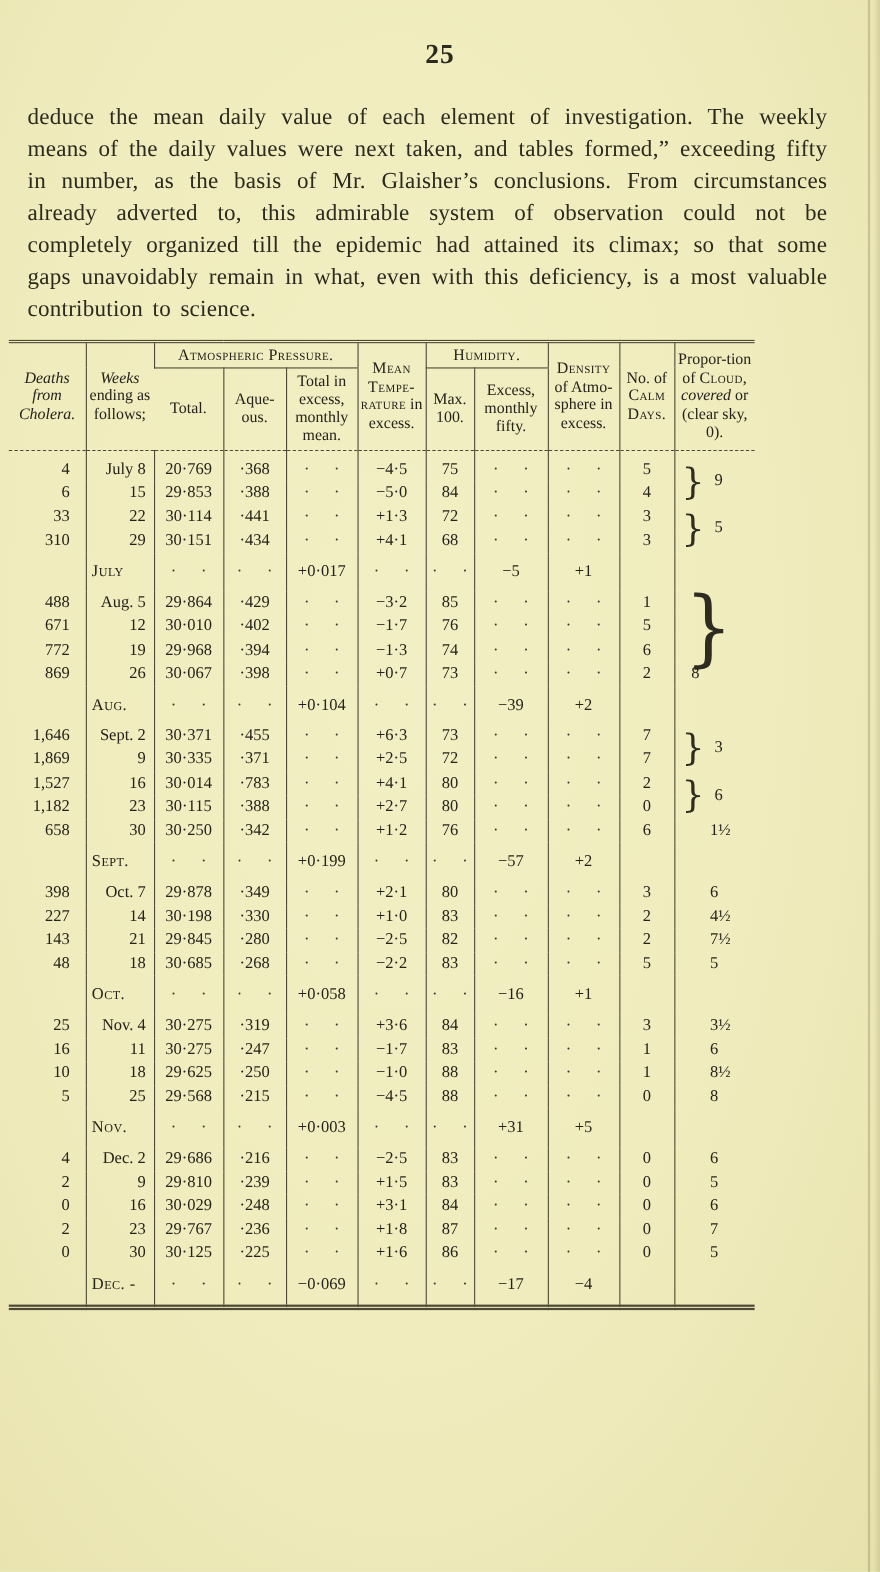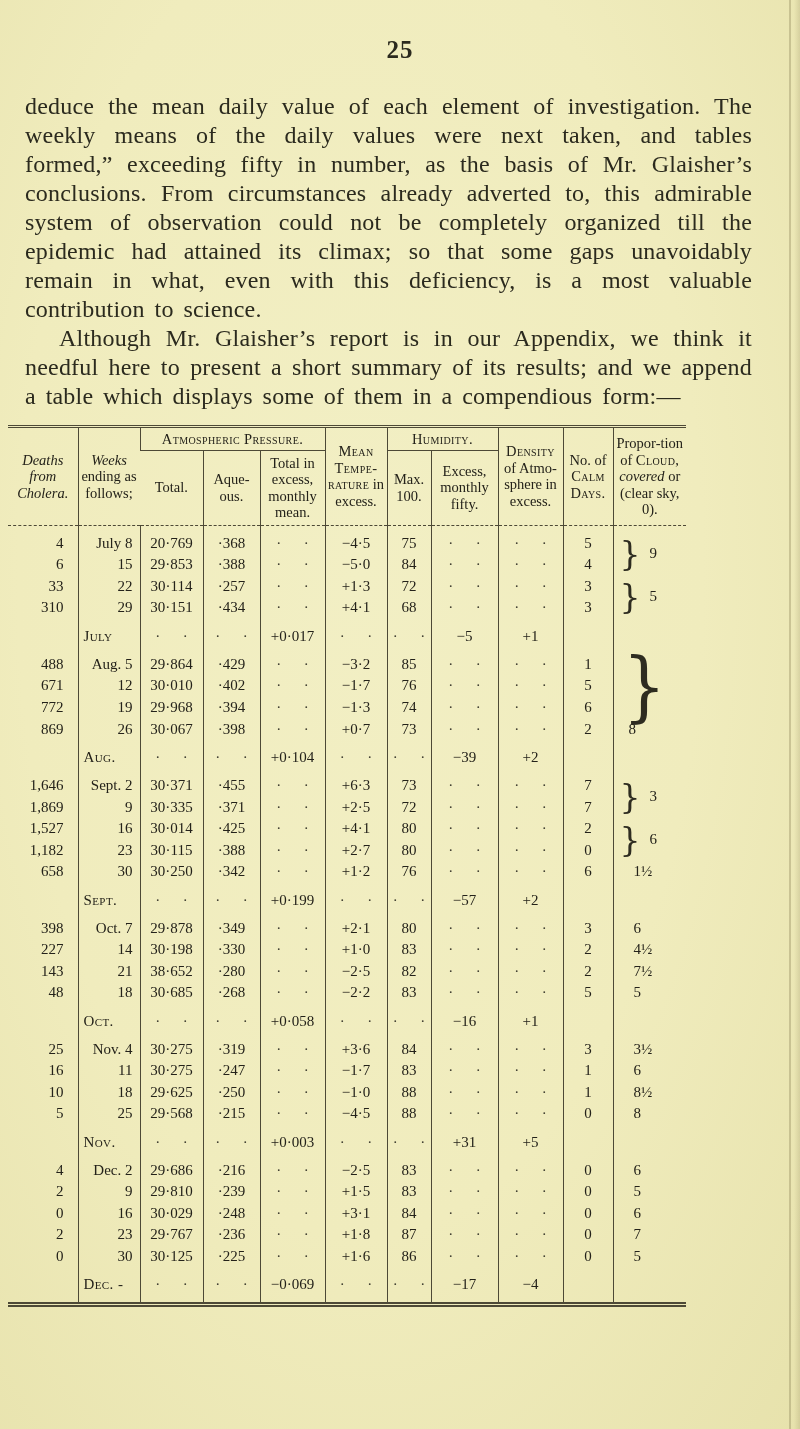--- a/index.html
+++ b/index.html
@@ -30,21 +30,21 @@
     padding-top:36px;
     font-size:25px;
     font-weight:bold;
     letter-spacing:1px;
   }
   .textblock{
     margin:28px 48px 0 25px;
   }
   p.para{
     margin:0;
-    font-size:24px;
+    font-size:21px;
     line-height:29px;
     text-align:justify;
     word-spacing:.15em;
     letter-spacing:.2px;
   }
   p.para.indent{ text-indent:34px; }
 
   table.datatable{
     border-collapse:collapse;
     table-layout:fixed;
@@ -85,21 +85,21 @@
   tbody tr.month td{
     padding-top:8px;
     padding-bottom:8px;
     line-height:19px;
   }
   td.num{ text-align:center; }
   td.deaths{ text-align:right; padding-right:14px; }
   td.week-cell{ text-align:right; padding-right:7px; white-space:nowrap; }
   td.mlabel{ text-align:left; padding-left:5px; font-variant:small-caps; letter-spacing:.4px; }
   td.dots{ text-align:center; color:#3a382c; }
-  td.cloud{ text-align:left; padding-left:20px; }
+  td.cloud{ text-align:left; padding-left:32px; }
   td.brace-cell{
     text-align:left; padding-left:6px;
     vertical-align:middle;
   }
   .brace{
     display:inline-block;
     font-family:"DejaVu Serif", serif;
     vertical-align:middle;
     line-height:.85;
     color:#2e2c20;
@@ -116,21 +116,20 @@
 </head>
 <body>
 
 <div class="scan-edge"></div>
 <div class="scan-edge2"></div>
 
 <div class="page-number">25</div>
 
 <div class="textblock">
   <p class="para">deduce the mean daily value of each element of investigation. The weekly means of the daily values were next taken, and tables formed,” exceeding fifty in number, as the basis of Mr. Glaisher’s conclusions. From circumstances already adverted to, this admirable system of observation could not be completely organized till the epidemic had attained its climax; so that some gaps unavoidably remain in what, even with this deficiency, is a most valuable contribution to science.</p>
-  <p class="para indent">Although Mr. Glaisher’s report is in our Appendix, we think it needful here to present a short summary of its results; and we append a table which displays some of them in a compendious form:—</p>
 </div>
 
 <table class="datatable">
   <colgroup>
     <col style="width:70px">
       <col style="width:62px">
       <col style="width:63px">
       <col style="width:57px">
     <col style="width:65px">
       <col style="width:62px">
@@ -182,21 +181,21 @@
         <td class="num">−5·0</td>
         <td class="num">84</td>
         <td class="dots">·   ·</td>
         <td class="dots">·   ·</td>
         <td class="num">4</td>
       </tr>
       <tr class="week">
         <td class="deaths">33</td>
         <td class="week-cell">22</td>
         <td class="num">30·114</td>
-        <td class="num">·257</td>
+        <td class="num">·441</td>
         <td class="dots">·   ·</td>
         <td class="num">+1·3</td>
         <td class="num">72</td>
         <td class="dots">·   ·</td>
         <td class="dots">·   ·</td>
         <td class="num">3</td>
         <td class="brace-cell" rowspan="2"><span class="brace s2">}</span><span class="bnum">5</span></td>
       </tr>
       <tr class="week">
         <td class="deaths">310</td>
@@ -307,21 +306,21 @@
         <td class="num">+2·5</td>
         <td class="num">72</td>
         <td class="dots">·   ·</td>
         <td class="dots">·   ·</td>
         <td class="num">7</td>
       </tr>
       <tr class="week">
         <td class="deaths">1,527</td>
         <td class="week-cell">16</td>
         <td class="num">30·014</td>
-        <td class="num">·425</td>
+        <td class="num">·783</td>
         <td class="dots">·   ·</td>
         <td class="num">+4·1</td>
         <td class="num">80</td>
         <td class="dots">·   ·</td>
         <td class="dots">·   ·</td>
         <td class="num">2</td>
         <td class="brace-cell" rowspan="2"><span class="brace s2">}</span><span class="bnum">6</span></td>
       </tr>
       <tr class="week">
         <td class="deaths">1,182</td>
@@ -383,21 +382,21 @@
         <td class="num">+1·0</td>
         <td class="num">83</td>
         <td class="dots">·   ·</td>
         <td class="dots">·   ·</td>
         <td class="num">2</td>
         <td class="cloud">4½</td>
       </tr>
       <tr class="week">
         <td class="deaths">143</td>
         <td class="week-cell">21</td>
-        <td class="num">38·652</td>
+        <td class="num">29·845</td>
         <td class="num">·280</td>
         <td class="dots">·   ·</td>
         <td class="num">−2·5</td>
         <td class="num">82</td>
         <td class="dots">·   ·</td>
         <td class="dots">·   ·</td>
         <td class="num">2</td>
         <td class="cloud">7½</td>
       </tr>
       <tr class="week">

